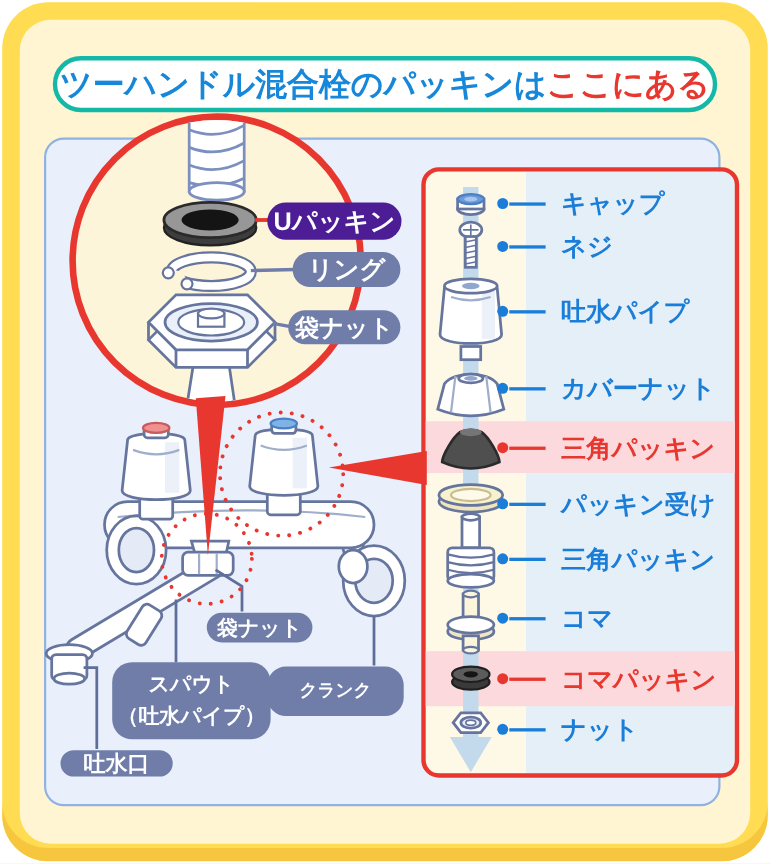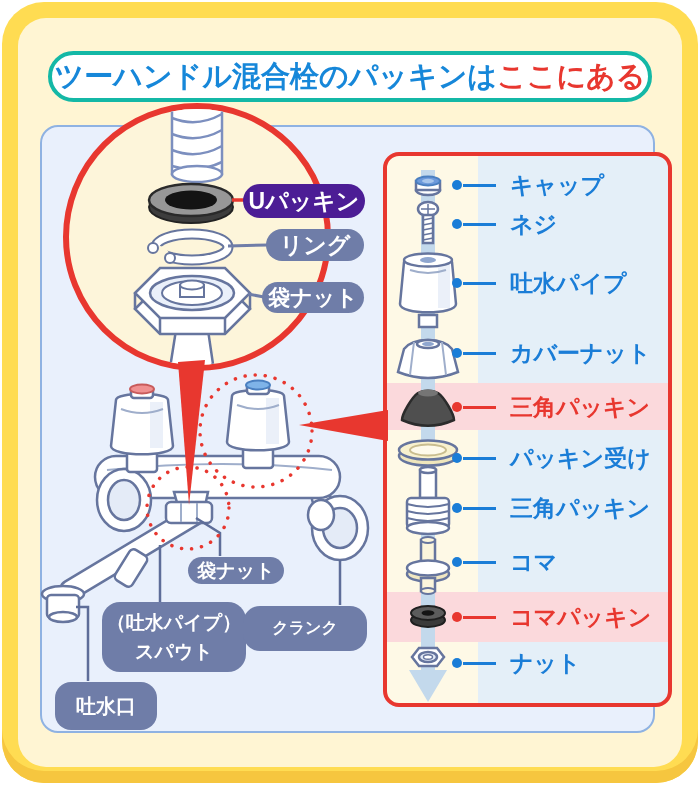--- a/index.html
+++ b/index.html
@@ -69,21 +69,21 @@
     color:#ffffff;font-weight:700;z-index:6;white-space:nowrap;text-align:center;
   }
   .pill-slate{background:#6F7DA8;}
   .pill-red{background:#4c1d95;}
   .pill-upk{left:243px;top:184px;width:122px;height:34px;border-radius:17px;font-size:23px;}
   .pill-ring{left:266px;top:229px;width:98px;height:32px;border-radius:16px;font-size:23px;}
   .pill-fnut-mag{left:262px;top:282px;width:102px;height:31px;border-radius:16px;font-size:22px;}
   .pill-fnut{left:188px;top:557px;width:96px;height:27px;border-radius:14px;font-size:19px;}
   .pill-spout{left:102px;top:602px;width:144px;height:70px;border-radius:18px;font-size:19px;line-height:1.55;flex-direction:column;}
   .pill-crank{left:243px;top:606px;width:124px;height:45px;border-radius:17px;font-size:16px;}
-  .pill-outlet{left:55px;top:682px;width:102px;height:48px;border-radius:16px;font-size:20px;}
+  .pill-outlet{left:55px;top:682px;width:102px;height:24px;border-radius:16px;font-size:20px;}
 
   
   .art{left:0;top:0;z-index:5;pointer-events:none;}
   .o{fill:#ffffff;stroke:#66759E;stroke-width:2.5;}
   .sh{fill:#E4EBF7;stroke:#66759E;stroke-width:2.5;}
   .thin{fill:none;stroke:#9FAECB;stroke-width:2;}
   .slateln{fill:none;stroke:#5E6D99;stroke-width:2.5;}
 </style>
 </head>
 <body>
@@ -291,22 +291,22 @@
     <span>リング</span>
   </div>
 <div class="pill pill-slate pill-fnut-mag">
     <span>袋ナット</span>
   </div>
 
 <div class="pill pill-slate pill-fnut">
     <span>袋ナット</span>
   </div>
 <div class="pill pill-slate pill-spout">
+  <span>スパウト</span>
   <span>（吐水パイプ）</span>
-  <span>スパウト</span>
 </div>
 <div class="pill pill-slate pill-crank">
     <span>クランク</span>
   </div>
 <div class="pill pill-slate pill-outlet">
     <span>吐水口</span>
   </div>
 
 <div class="part-row row-blue" style="top:171px;">
   <span class="dot"></span>

